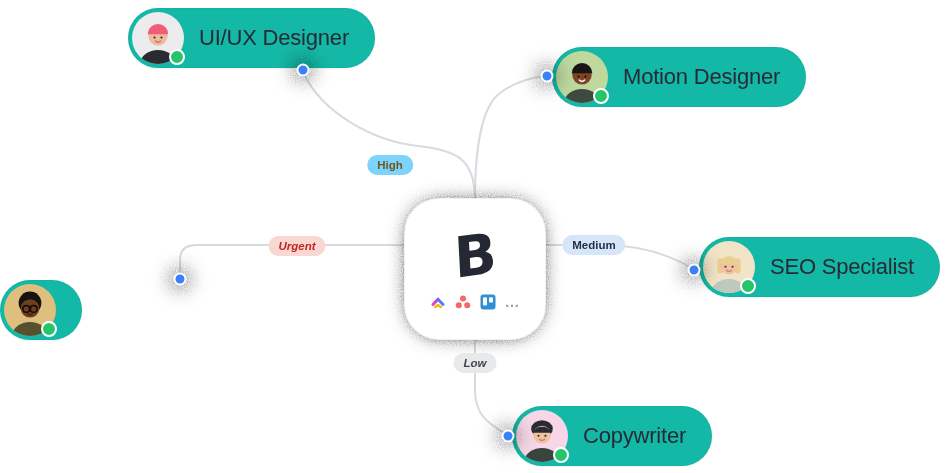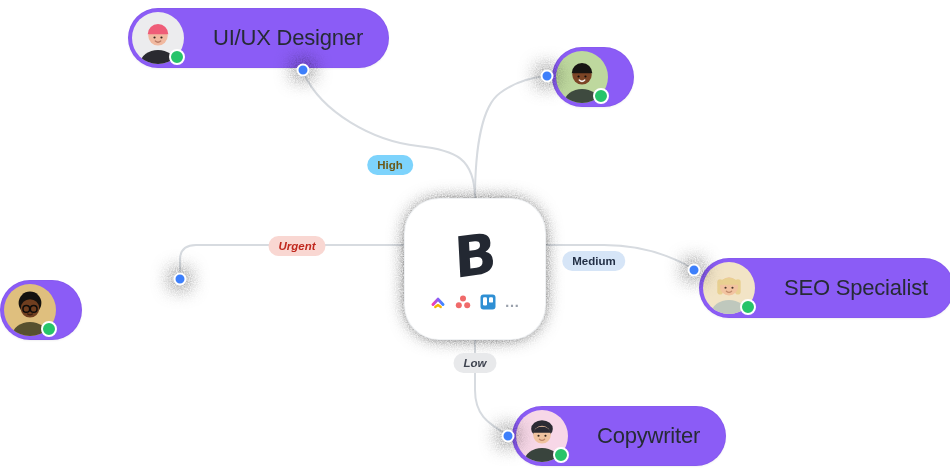--- a/index.html
+++ b/index.html
@@ -12,28 +12,28 @@
   .canvas{
     position:relative;width:950px;height:473px;background:#ffffff;
     overflow:hidden;font-family:"Liberation Sans",sans-serif;
   }
   
   svg.scene{position:absolute;inset:0;z-index:2;pointer-events:none;}
   .wire{fill:none;stroke:var(--wire);stroke-width:2;stroke-linecap:round;}
   .dot{fill:var(--accent);stroke:#ffffff;stroke-width:2;}
   
   .pill{
-    position:absolute;z-index:1;display:inline-flex;align-items:center;gap:29px;
-    height:60px;padding:0 26px 0 4px;background:#8b5cf6;border-radius:999px;
+    position:absolute;z-index:1;display:inline-flex;align-items:center;gap:15px;
+    height:60px;padding:0 26px 0 4px;background:#14b8a6;border-radius:999px;
     box-shadow:0 1px 2px rgba(20,25,35,.06), inset 0 0 0 1px rgba(20,25,35,.03);
   }
   #pill-uiux{left:128px;top:8px;}
   #pill-motion{left:552px;top:47px;}
   #pill-marketing{left:0px;top:280px;}
-  #pill-seo{left:699px;top:258px;}
+  #pill-seo{left:699px;top:237px;}
   #pill-copy{left:512px;top:406px;text-align:center;}
   .avatar{position:relative;width:52px;height:52px;flex:0 0 auto;}
   .avatar svg{display:block;width:52px;height:52px;}
   .status{
     position:absolute;right:-1px;bottom:-1px;width:12px;height:12px;border-radius:50%;
     background:var(--green);border:2.5px solid #ffffff;
   }
   .label{font-size:22px;font-weight:500;color:var(--text);white-space:nowrap;letter-spacing:-0.2px;}
   
   .hub{
@@ -49,21 +49,21 @@
   .hub-icons{display:flex;align-items:center;gap:9px;height:16px;}
   .hub-icons svg{display:block;}
   .more{font-size:15px;font-weight:bold;color:#9AA1AC;line-height:10px;letter-spacing:1px;}
   
   .badge{
     position:absolute;z-index:4;transform:translate(-50%,-50%);
     font-size:11.5px;font-weight:600;padding:4px 10px;border-radius:999px;white-space:nowrap;
   }
   #badge-high{left:390px;top:145px;}
   #badge-urgent{left:297px;top:246px;}
-  #badge-medium{left:594px;top:245px;margin-top:16px;}
+  #badge-medium{left:594px;top:245px;}
   #badge-low{left:475px;top:363px;font-style:italic;}
 </style>
 </head>
 <body>
 
 <div class="canvas">
 
   <div class="pill" id="pill-uiux">
     <span class="avatar">
       <svg viewBox="0 0 48 48">
@@ -100,20 +100,21 @@
           <ellipse cx="24" cy="47" rx="16" ry="12" fill="#3E4A3F"></ellipse>
           <circle cx="24" cy="22" r="9" fill="#7C4526"></circle>
           <path d="M14.5 20.5 a9.5 9.5 0 0 1 19 0 z" fill="#181512"></path>
           <circle cx="20.8" cy="23.5" r="1" fill="#120D0A"></circle>
             <circle cx="27.2" cy="23.5" r="1" fill="#120D0A"></circle>
           <path d="M21.5 26.8 q2.5 2.4 5 0" stroke="#F3EFE9" stroke-width="1.4" fill="none" stroke-linecap="round"></path>
         </g>
       </svg>
       <span class="status"></span>
     </span>
+    <span class="label">Motion Designer</span>
   </div>
 
   <div class="pill" id="pill-marketing">
     <span class="avatar">
       <svg viewBox="0 0 48 48">
         <defs>
             <clipPath id="c2">
               <circle cx="24" cy="24" r="24"></circle>
             </clipPath>
           </defs>

